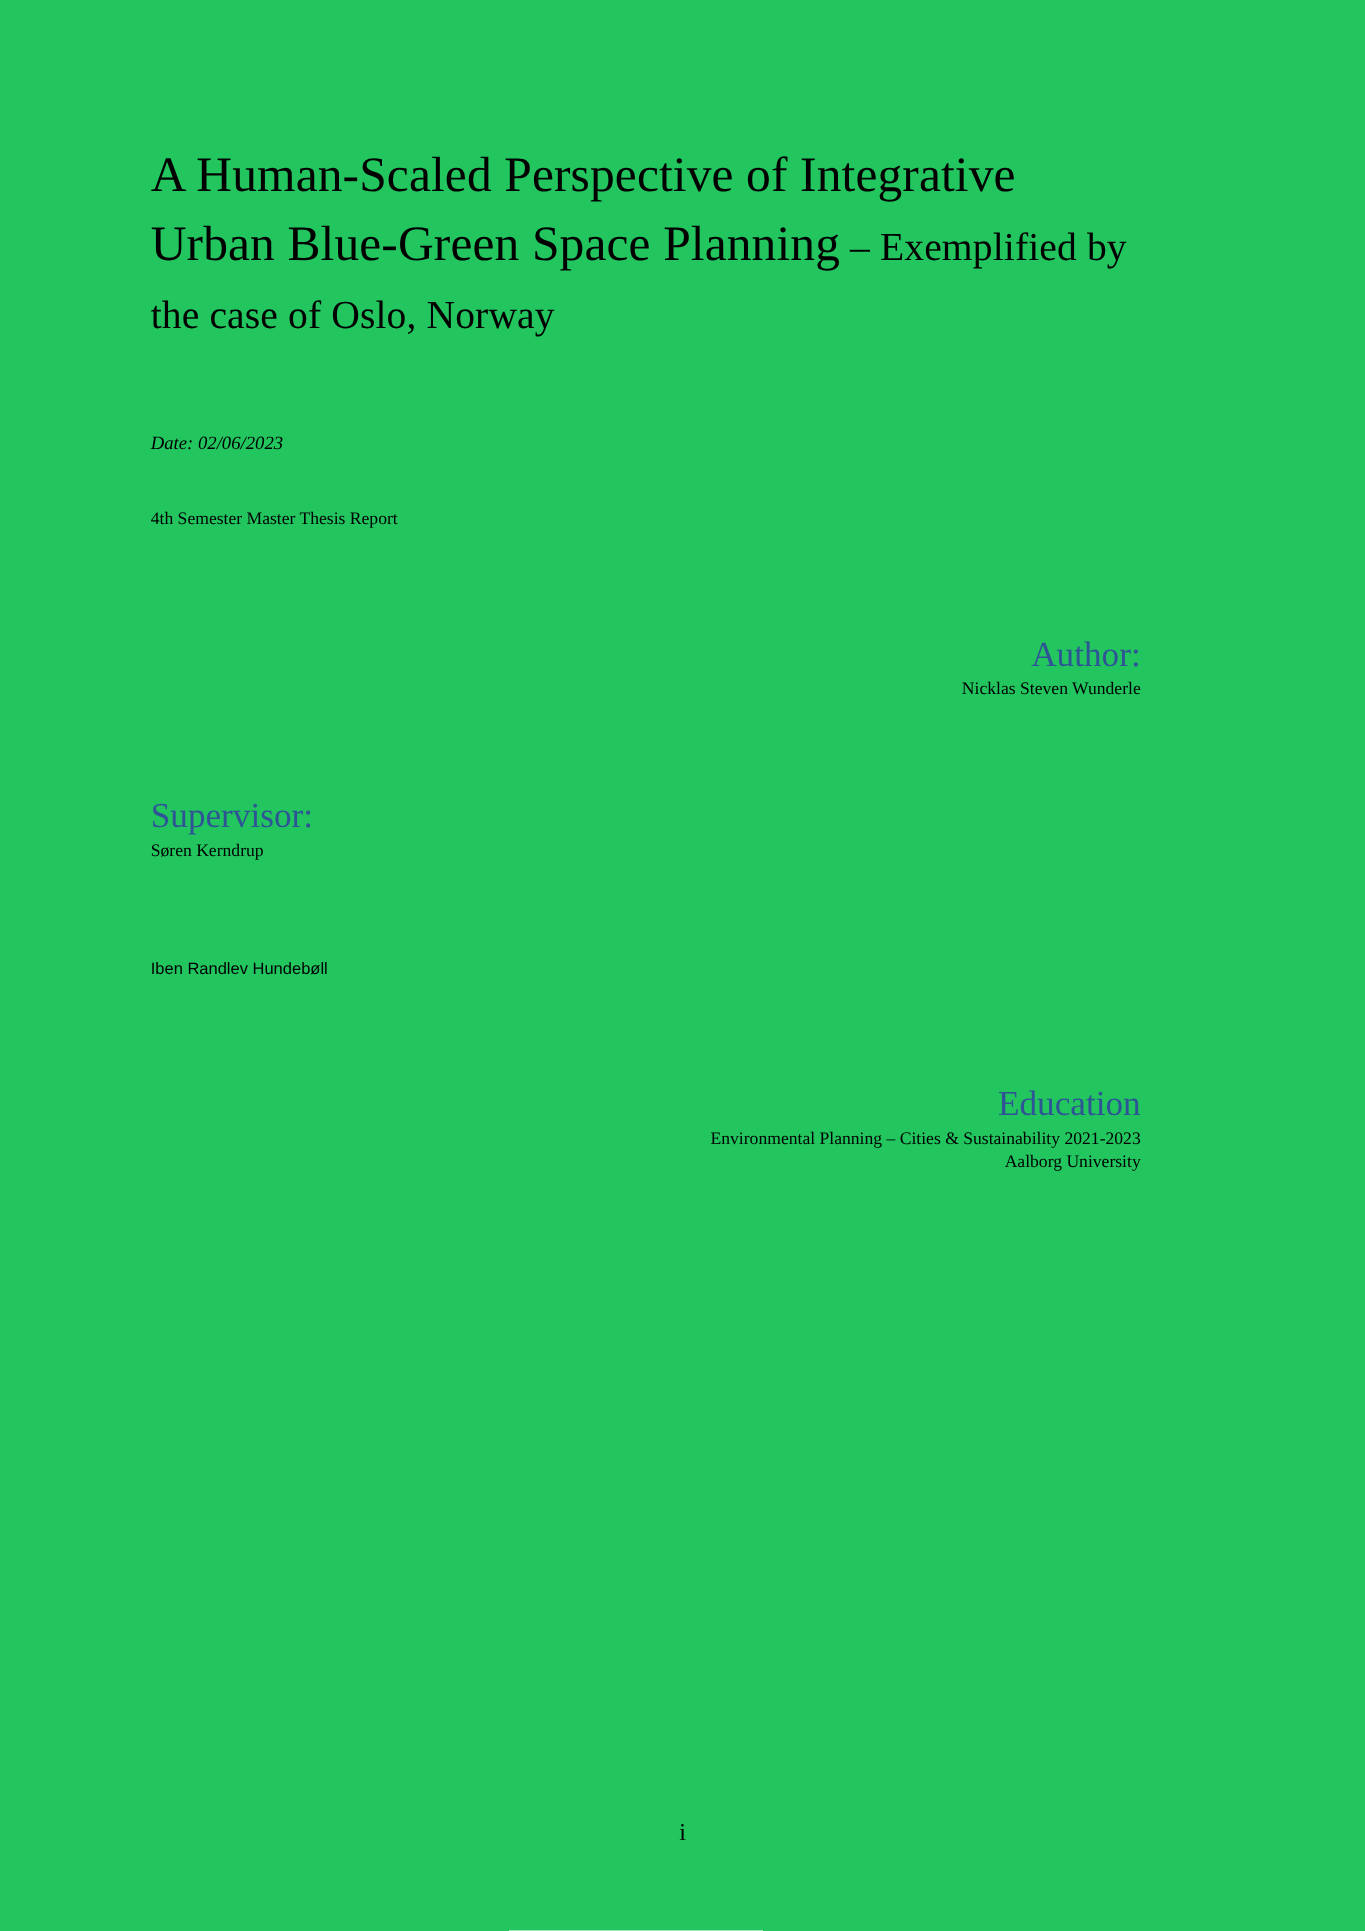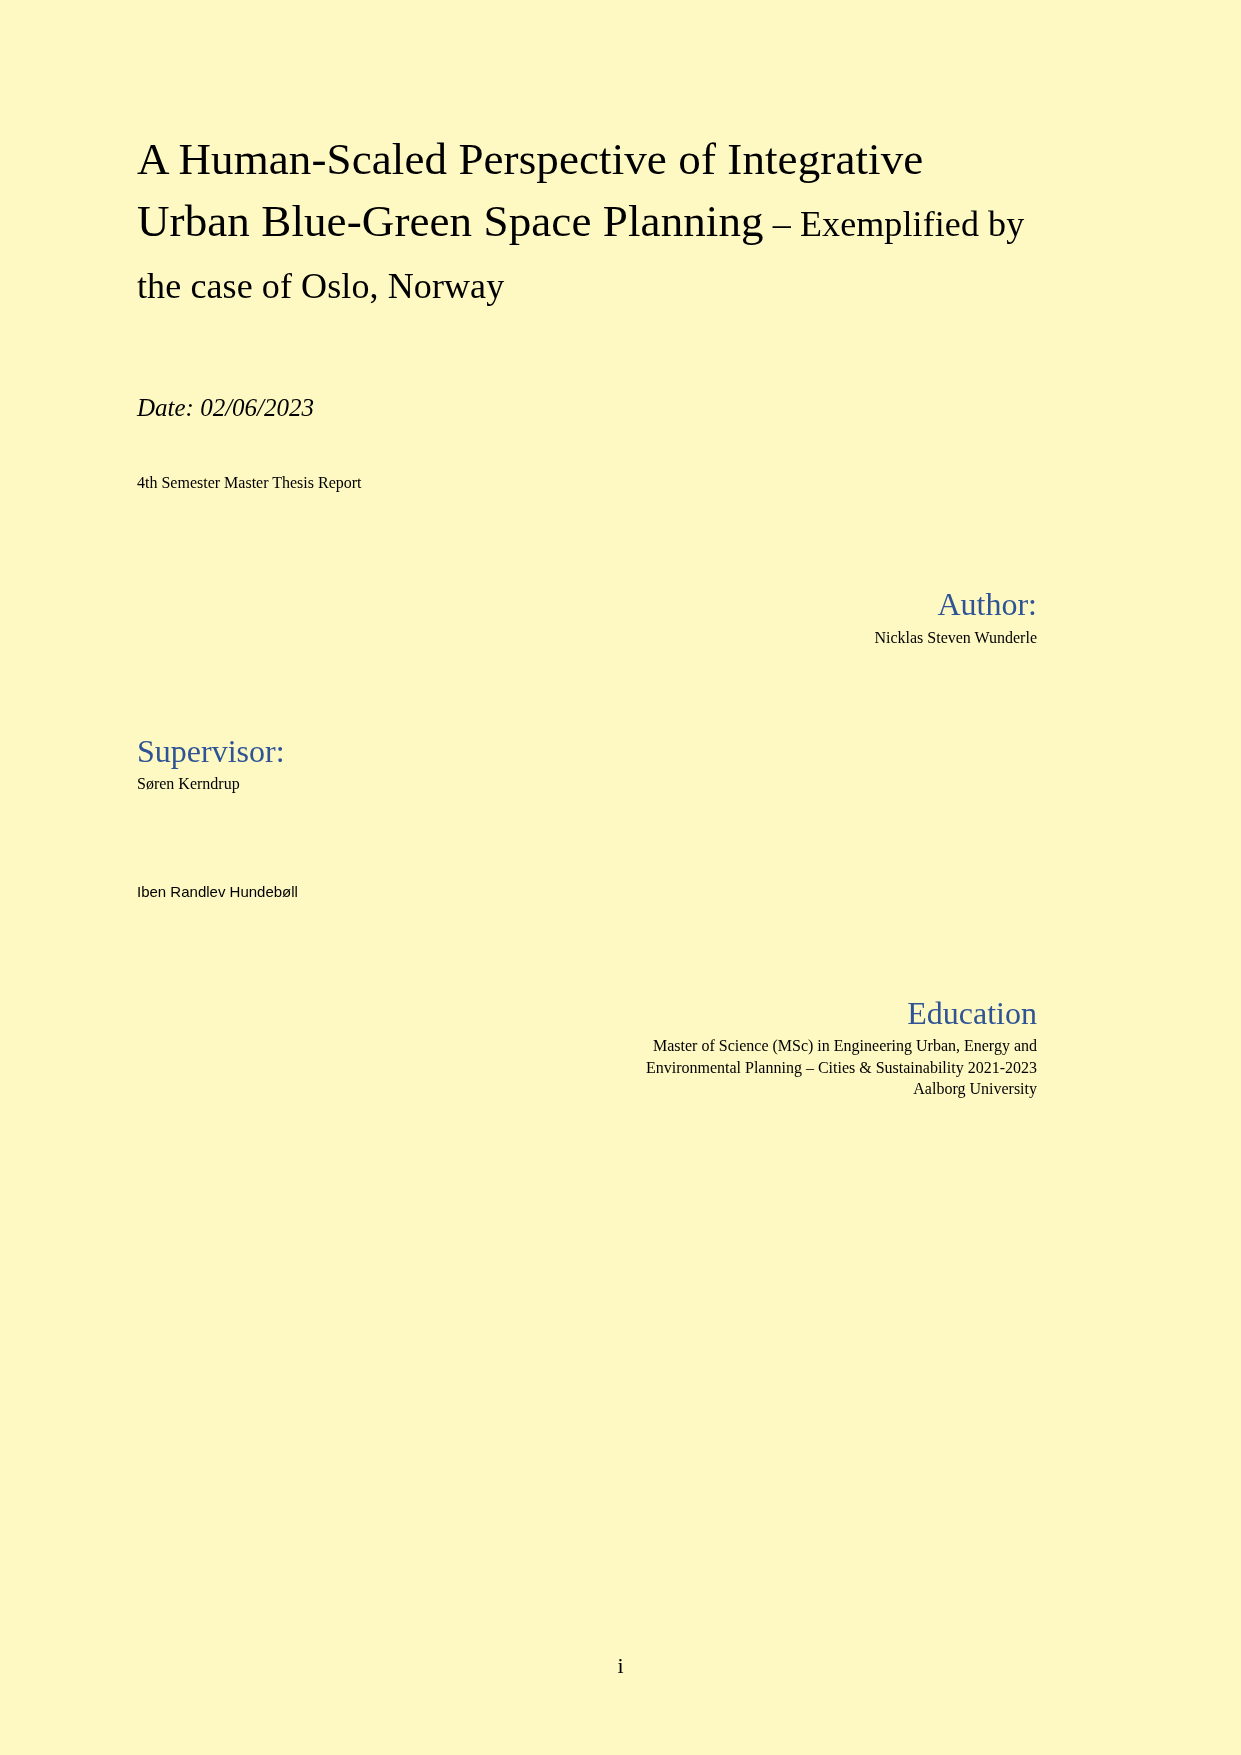--- a/index.html
+++ b/index.html
@@ -7,21 +7,21 @@
     margin: 0;
     padding: 0;
     background: #ffffff;
   }
 
   .page {
     position: relative;
     width: 1241px;
     height: 1755px;
     margin: 0 auto;
-    background: #fef9c3;
+    background: #22c55e;
     box-sizing: border-box;
     overflow: hidden;
     font-family: "Liberation Serif", "DejaVu Serif", serif;
     color: #000000;
     -webkit-font-smoothing: antialiased;
   }
 
   .content {
     position: absolute;
     left: 137px;
@@ -40,21 +40,21 @@
   }
 
   .title-sub {
     font-size: 36px;
     line-height: 1.38;
   }
 
   
   .doc-date {
     font-style: italic;
-    font-size: 25px;
+    font-size: 17px;
     line-height: 1.3;
     margin: 0;
     padding-top: 78px;
     color: #000000;
   }
 
   
   .section {
     margin: 0;
     padding-top: 44px;
@@ -123,21 +123,20 @@
       <p class="section-body">Søren Kerndrup</p>
     </div>
 
     <div class="section gap-lg">
       <p class="section-body alt-face">Iben Randlev Hundebøll</p>
     </div>
 
     <div class="section gap-xl">
       <h2 class="section-heading">Education</h2>
       <p class="section-body">
-        <span class="line">Master of Science (MSc) in Engineering Urban, Energy and</span>
         <span class="line">Environmental Planning – Cities &amp; Sustainability 2021-2023</span>
         <span class="line">Aalborg University</span>
       </p>
     </div>
 
   </div>
 
   <div class="page-footer">i</div>
 
 </div>

